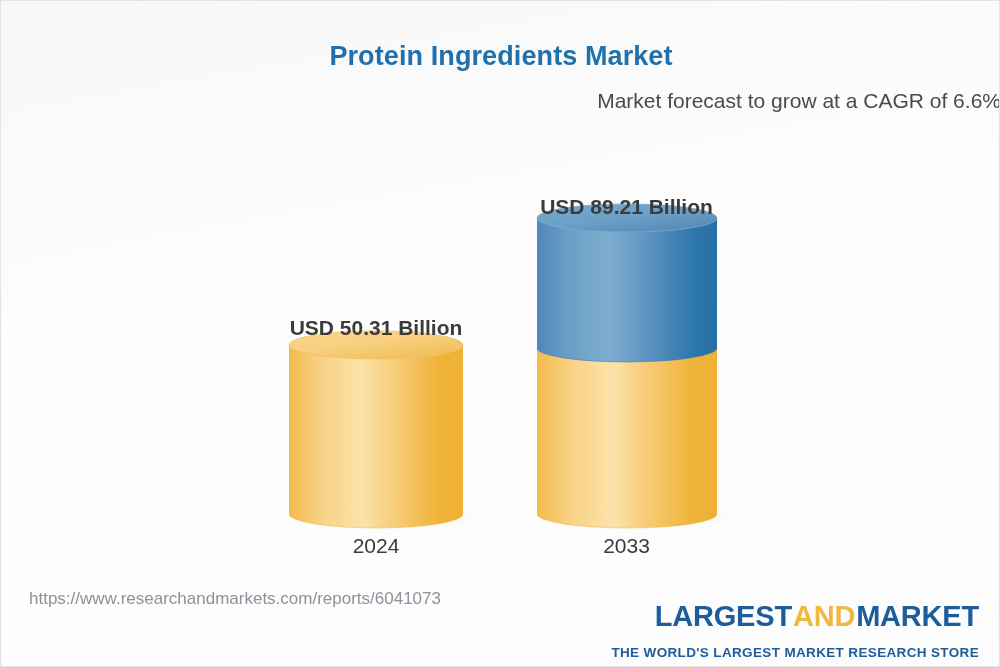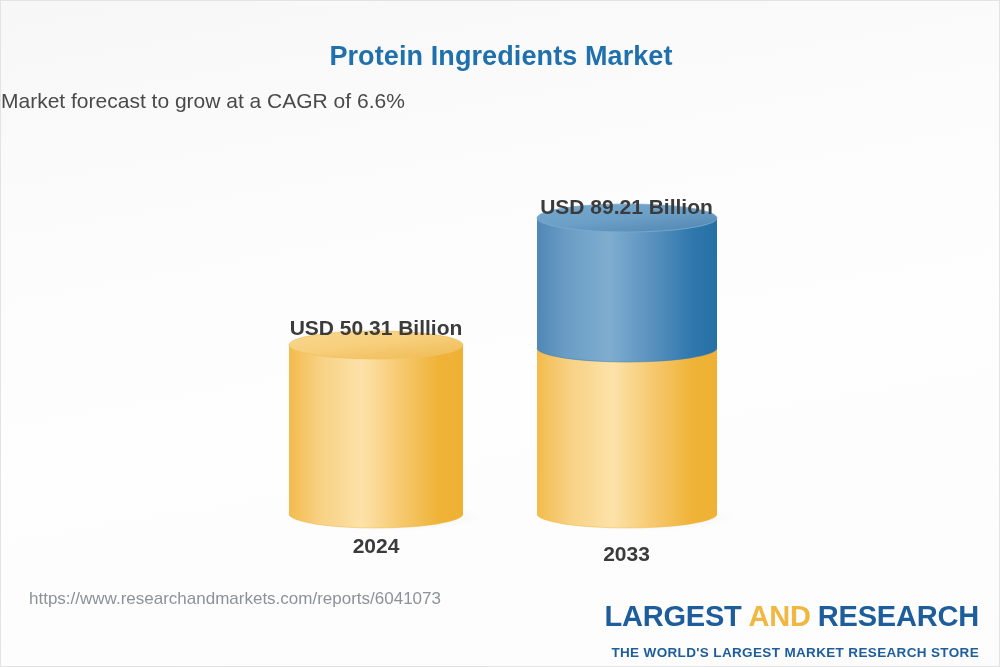--- a/index.html
+++ b/index.html
@@ -34,21 +34,21 @@
     font-size: 27px;
     font-weight: bold;
     color: #1f70ad;
     letter-spacing: 0.1px;
   }
   .chart-subtitle {
     position: absolute;
     top: 88px;
     left: 0;
     width: 1000px;
-    text-align: left;
+    text-align: right;
     font-size: 21px;
     font-weight: normal;
     color: #4a4a4a;
   }
 
   
   .plot {
     position: absolute;
     left: 0;
     top: 0;
@@ -66,27 +66,27 @@
     white-space: nowrap;
     margin-top: 28px;
   }
   .value-label.first  { left: 275px; top: 287px; width: 200px; }
   .value-label.second { left: 523px; top: 166px; width: 205px; }
 
   
   .cat-label {
     position: absolute;
     font-size: 21px;
-    font-weight: bold;
+    font-weight: normal;
     color: #3b3b3b;
     text-align: center;
     white-space: nowrap;
   }
   .cat-label.first  { left: 275px; top: 533px; width: 200px; }
-  .cat-label.second { left: 523px; top: 533px; width: 205px; margin-top: 8px; }
+  .cat-label.second { left: 523px; top: 533px; width: 205px; }
 
   
   .cyl {
     position: absolute;
   }
   .cyl svg { display: block; overflow: visible; }
 
   
   .footer-url {
     position: absolute;
@@ -215,17 +215,17 @@
     <div class="value-label second">USD 89.21 Billion</div>
 
     <div class="cat-label first">2024</div>
     <div class="cat-label second">2033</div>
 
   </div>
 
   <div class="footer-url">https://www.researchandmarkets.com/reports/6041073</div>
 
   <div class="logo">
-    <div class="logo-main"><span class="w-blue">LARGEST</span><span class="w-gold" style="margin:0 7px;">AND</span><span class="w-blue">RESEARCH</span></div>
+    <div class="logo-main"><span class="w-blue">LARGEST</span><span class="w-gold" style="margin:0 1px;">AND</span><span class="w-blue">MARKET</span></div>
     <div class="logo-tag">THE WORLD'S LARGEST MARKET RESEARCH STORE</div>
   </div>
 
 </div>
 
 </body></html>

